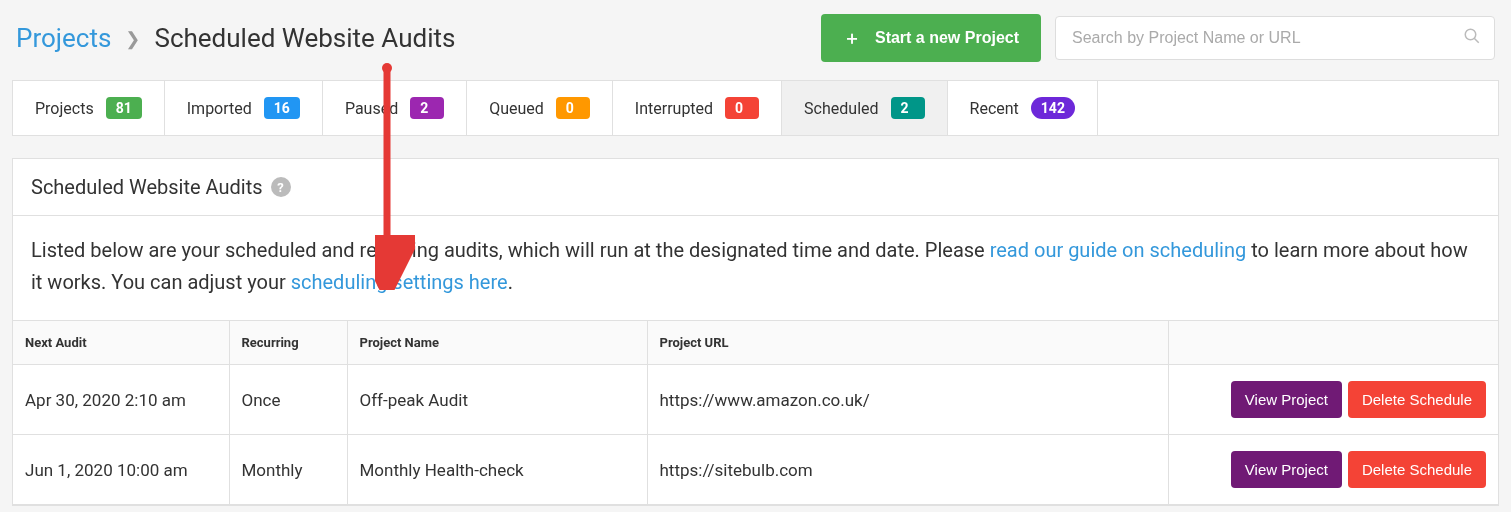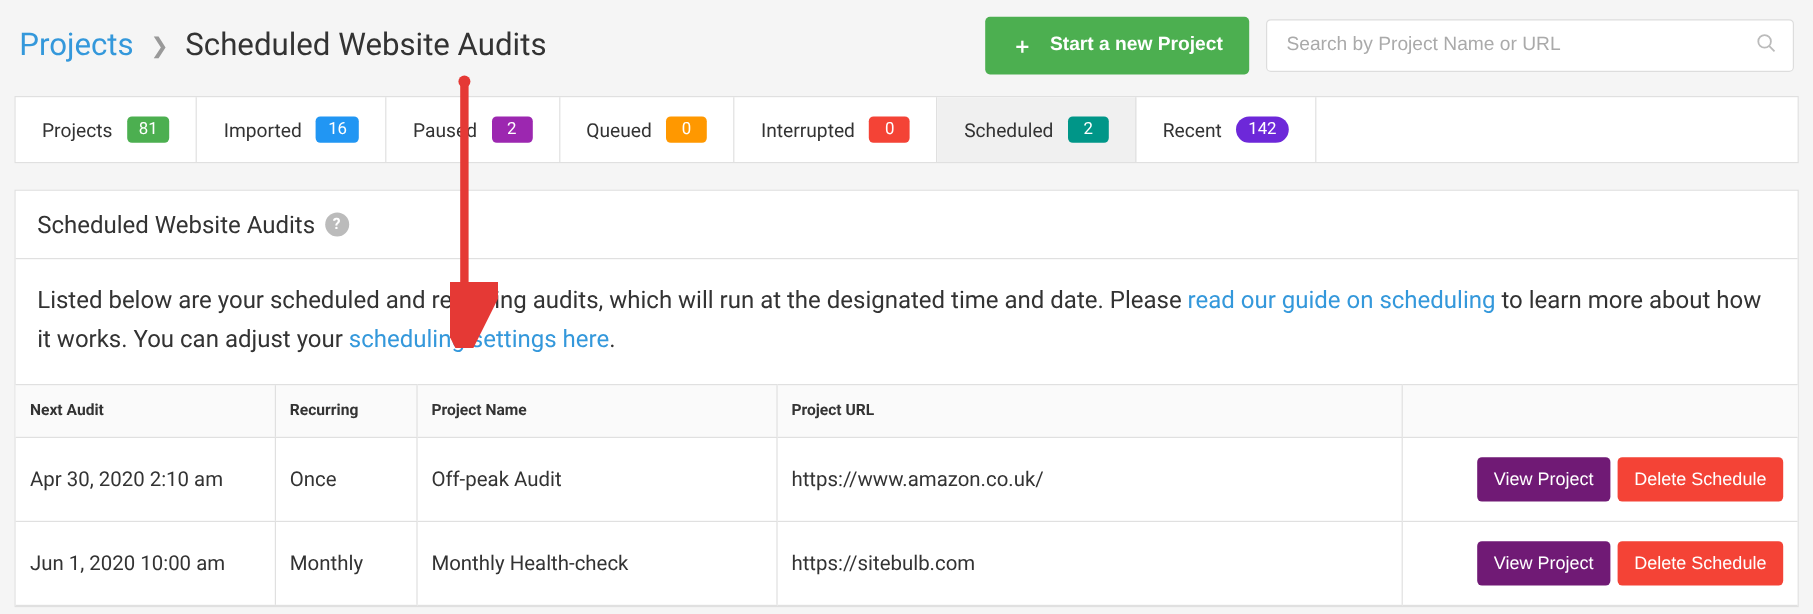--- a/index.html
+++ b/index.html
@@ -74,23 +74,22 @@
     padding: 16px 22px;
     border-right: 1px solid #e0e0e0;
     cursor: pointer;
     font-size: 16px;
     color: #333;
   }
   .tab.active { background: #f0f0f0; }
   .badge {
     display: inline-block;
     min-width: 34px;
-    text-align: center;
-    color: #fff;
-    font-weight: 400;
+    color: #fff;
+    font-weight: 700;
     font-size: 14px;
     padding: 3px 10px;
     border-radius: 4px;
   }
   .b-green  { background: #4caf50; }
   .b-blue   { background: #2196f3; }
   .b-purple { background: #9c27b0; }
   .b-orange { background: #ff9800; }
   .b-red    { background: #f44336; }
   .b-teal   { background: #009688; }

